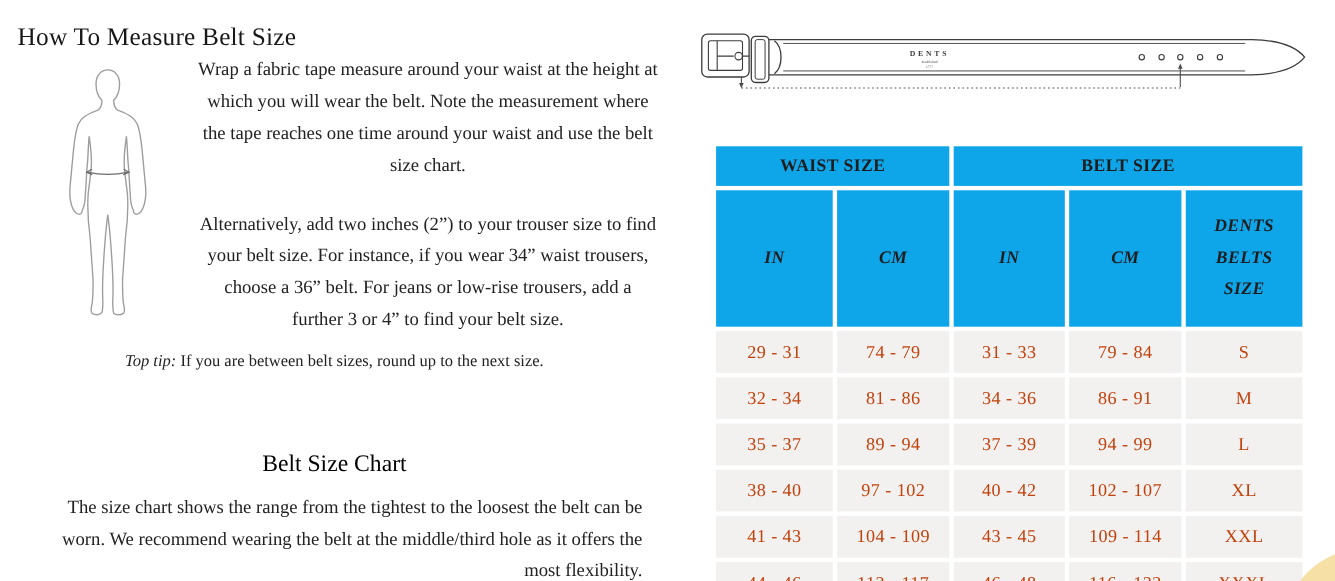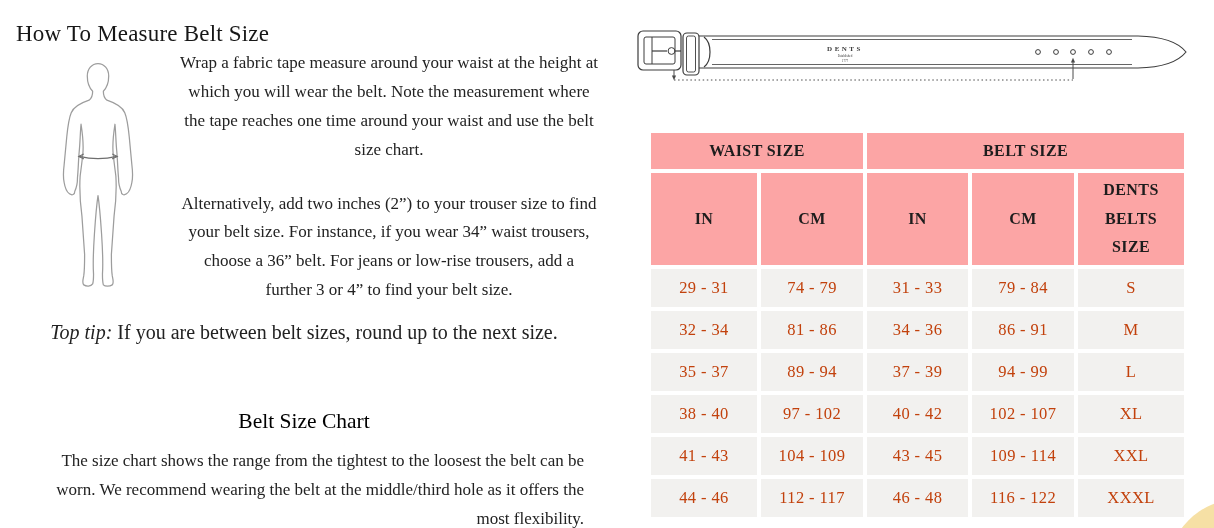--- a/index.html
+++ b/index.html
@@ -28,21 +28,21 @@
   .intro-col {
     left: 179px; top: 37px; width: 420px;
     text-align: center;
     font-size: 17px;
     line-height: 1.7;
     color: #222222;
   }
   .intro-col p + p { margin-top: 25px; }
   .tip-line {
     left: 0; top: 309px; width: 608px;
-    text-align: center; font-size: 20px; color: #222222;
+    text-align: center; font-size: 15px; color: #222222;
   }
   .tip-line em { font-style: italic; }
   .advice-line {
     left: 0; top: 356px; width: 608px;
     text-align: center; font-size: 17px; color: #222222;
   }
   .link-bold { font-weight: bold; color: #1c1c1c; text-decoration: none; cursor: pointer; }
   .chart-heading {
     left: 0; top: 397px; width: 608px;
     text-align: center;
@@ -59,30 +59,30 @@
   
   .size-table-wrap { left: 647px; top: 117px; }
   table.size-table {
     border-collapse: separate;
     border-spacing: 4px;
     table-layout: fixed;
     width: 541px;
     font-family: "Liberation Serif", "DejaVu Serif", serif;
   }
   table.size-table th {
-    background: #fca5a5;
+    background: #0ea5e9;
     font-weight: bold;
     font-size: 16px;
     letter-spacing: 0.4px;
     color: #1d1d1d;
     text-align: center;
     vertical-align: middle;
   }
   table.size-table .group-row th { height: 36px; }
-  table.size-table .col-row th { height: 92px; line-height: 1.8; padding: 0 8px; }
+  table.size-table .col-row th { height: 124px; line-height: 1.8; padding: 0 8px; font-style: italic; }
   table.size-table td {
     background: #f2f1ef;
     font-size: 16.5px;
     letter-spacing: 0.4px;
     color: #c2410c;
     text-align: center;
     vertical-align: middle;
     height: 38px;
   }
 

